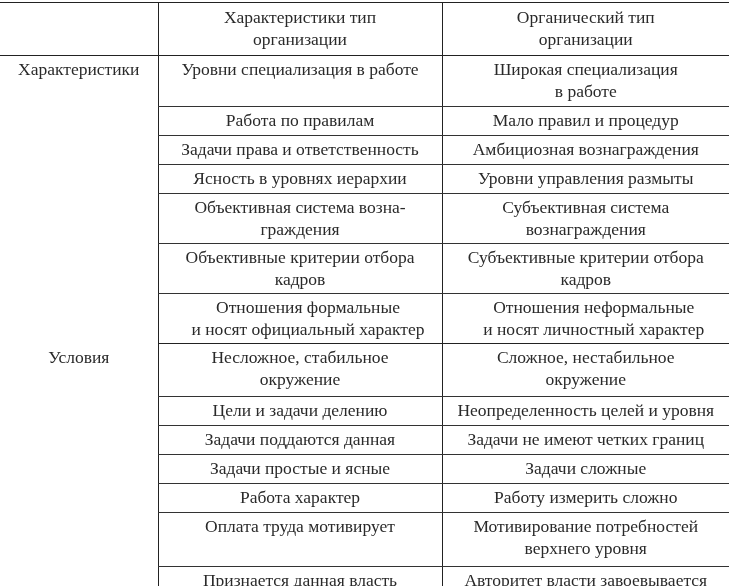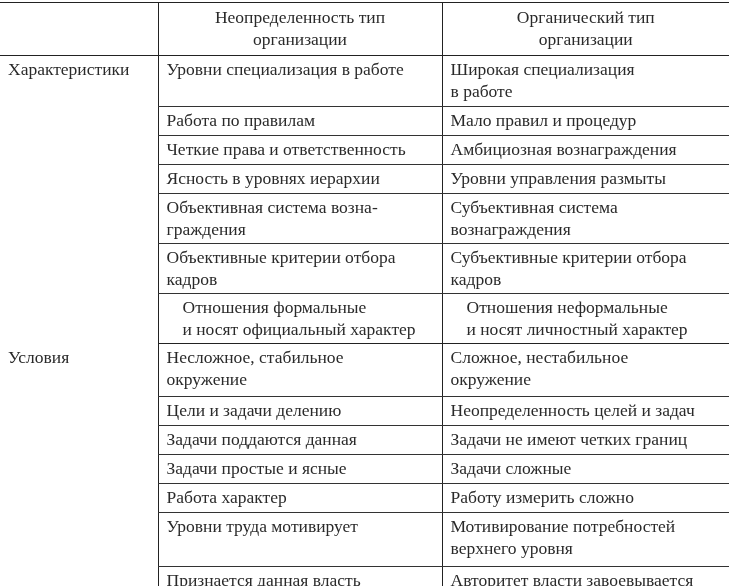--- a/index.html
+++ b/index.html
@@ -19,21 +19,21 @@
     font-family: "Liberation Serif", "DejaVu Serif", serif;
     font-size: 17.5px;
     line-height: 22px;
   }
   table.cmp col.c1 { width: 158px; }
   table.cmp col.c2 { width: 284px; }
   table.cmp col.c3 { width: 287px; }
   table.cmp td, table.cmp th {
     padding: 2px 8px 3px 8px;
     vertical-align: top;
-    text-align: left;
+    text-align: center;
     font-weight: normal;
     color: #2a2a2a;
   }
   table.cmp thead tr { border-top: 1.5px solid #222; border-bottom: 1.5px solid #222; }
   table.cmp thead th { text-align: center; padding: 3px 8px 5px 8px; height: 44px; }
   table.cmp td.mid, table.cmp th.mid { border-left: 1.5px solid #222; border-right: 1.5px solid #222; }
   table.cmp tbody tr.row td.mid, table.cmp tbody tr.row td.right { border-bottom: 1.2px solid #333; }
   table.cmp tbody tr.group-end td { border-bottom: 1.5px solid #222 !important; padding-left: 24px; }
   table.cmp tbody tr.last td { border-bottom: 1.8px solid #111 !important; }
   table.cmp td.label { padding-left: 8px; }
@@ -51,42 +51,42 @@
 <table class="cmp">
   <colgroup>
         <col class="c1">
         <col class="c2">
         <col class="c3">
       </colgroup>
   <thead>
     <tr>
       <th></th>
       <th class="mid">
-        <span>Неопределенность тип</span><br>
+        <span>Характеристики тип</span><br>
         <span>организации</span>
       </th>
       <th>
         <span>Органический тип</span><br>
         <span>организации</span>
       </th>
     </tr>
   </thead>
   <tbody>
 
     <tr class="row r1">
       <td class="label" rowspan="7">Характеристики</td>
       <td class="mid">Уровни специализация в работе</td>
       <td class="right">Широкая специализация<br>в работе</td>
     </tr>
     <tr class="row r2">
       <td class="mid">Работа по правилам</td>
       <td class="right">Мало правил и процедур</td>
     </tr>
     <tr class="row r2">
-      <td class="mid">Четкие права и ответственность</td>
+      <td class="mid">Задачи права и ответственность</td>
       <td class="right">Амбициозная вознаграждения</td>
     </tr>
     <tr class="row r2">
       <td class="mid">Ясность в уровнях иерархии</td>
       <td class="right">Уровни управления размыты</td>
     </tr>
     <tr class="row r5">
       <td class="mid">Объективная система возна-<br>граждения</td>
       <td class="right">Субъективная система<br>вознаграждения</td>
     </tr>
@@ -99,36 +99,36 @@
       <td class="right">Отношения неформальные<br>и носят личностный характер</td>
     </tr>
 
     <tr class="row r8">
       <td class="label" rowspan="7" style="border-bottom:1.8px solid #111;">Условия</td>
       <td class="mid">Несложное, стабильное<br>окружение</td>
       <td class="right">Сложное, нестабильное<br>окружение</td>
     </tr>
     <tr class="row r2">
       <td class="mid">Цели и задачи делению</td>
-      <td class="right">Неопределенность целей и задач</td>
+      <td class="right">Неопределенность целей и уровня</td>
     </tr>
     <tr class="row r2">
       <td class="mid">Задачи поддаются данная</td>
       <td class="right">Задачи не имеют четких границ</td>
     </tr>
     <tr class="row r2">
       <td class="mid">Задачи простые и ясные</td>
       <td class="right">Задачи сложные</td>
     </tr>
     <tr class="row r2">
       <td class="mid">Работа характер</td>
       <td class="right">Работу измерить сложно</td>
     </tr>
     <tr class="row r13">
-      <td class="mid">Уровни труда мотивирует</td>
+      <td class="mid">Оплата труда мотивирует</td>
       <td class="right">Мотивирование потребностей<br>верхнего уровня</td>
     </tr>
     <tr class="row r14 last">
       <td class="mid">Признается данная власть</td>
       <td class="right">Авторитет власти завоевывается</td>
     </tr>
   </tbody>
 </table>
 </div>
 

